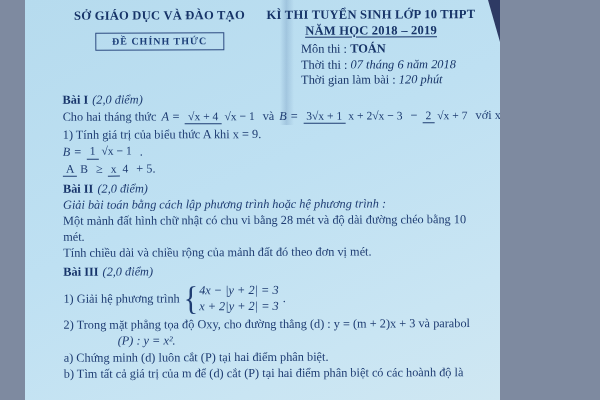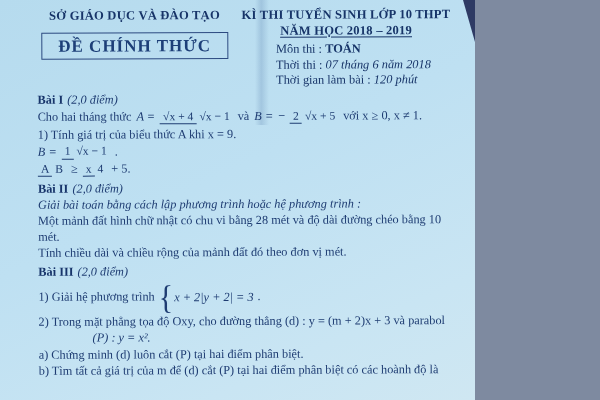--- a/index.html
+++ b/index.html
@@ -1,34 +1,34 @@
 <!DOCTYPE html>
 <html><head>
 <meta charset="utf-8">
 <style>
   html,body{margin:0;padding:0;background:#7e8aa0;}
   .page{
     position:relative;width:475px;height:400px;overflow:hidden;
     background:linear-gradient(155deg,#b6dbee 0%,#bee0f2 45%,#c9e5f3 80%,#cfe7f2 100%);
     color:#1e3c72;
     font-family:"Liberation Serif", serif;
-    font-size:12.3px;line-height:1.25;
+    font-size:12.3px;line-height:1.25;margin-left:25px;
   }
   .content{position:absolute;inset:0;padding:8px 14px 0 38px;transform:rotate(-0.25deg);}
   .corner-wedge{position:absolute;top:0;right:0;width:12px;height:42px;
     background:#2e3a64;clip-path:polygon(100% 0,0 0,100% 100%);}
   .crease{position:absolute;top:0;left:255px;width:14px;height:125px;
     background:linear-gradient(90deg,rgba(70,110,160,0) 0%,rgba(70,110,160,0.22) 45%,rgba(70,110,160,0) 100%);}
   .header{display:flex;color:#173468;}
   .h-left{width:46%;text-align:center;}
   .h-right{width:54%;text-align:center;}
   .h-bold{font-weight:bold;font-size:12.6px;letter-spacing:0.2px;}
   .underline{text-decoration:underline;text-underline-offset:2px;}
   .stamp-box{display:inline-block;border:1px solid #2c4a80;padding:2px 16px;
-    margin-top:8px;font-weight:bold;letter-spacing:1px;color:#1d3f78;font-size:17px;}
+    margin-top:8px;font-weight:bold;letter-spacing:1px;color:#1d3f78;font-size:10px;}
   .meta{text-align:left;margin-left:44px;margin-top:3px;font-size:12.4px;}
   .meta-line{margin:0;line-height:1.22;}
   .it{font-style:italic;}
   .bd{font-weight:bold;}
   .prob-title{margin-top:4px;margin-bottom:1px;}
   .pt-bold{font-weight:bold;color:#17346a;margin-right:4px;}
   .indent{margin-left:36px;}
   .qline{margin:1px 0;}
   .mathline{display:flex;align-items:center;flex-wrap:nowrap;margin:2px 0;}
   .mathline > *{margin-right:5px;white-space:nowrap;}
@@ -85,24 +85,28 @@
     </div>
     <div class="mathline indent">
       <span>Cho hai tháng thức</span>
       <span class="var">A =</span>
       <span class="frac">
         <span class="num">√x + 4</span>
         <span class="den">√x − 1</span>
       </span>
       <span>và</span>
       <span class="var">B =</span>
+      <span class="frac">
+        <span class="num">3√x + 1</span>
+        <span class="den">x + 2√x − 3</span>
+      </span>
       <span>−</span>
       <span class="frac">
         <span class="num">2</span>
-        <span class="den">√x + 5</span>
+        <span class="den">√x + 7</span>
       </span>
       <span>với x ≥ 0, x ≠ 1.</span>
     </div>
     <div class="qline indent">1) Tính giá trị của biểu thức A khi x = 9.</div>
     <div class="mathline indent">
       <span class="var">B =</span>
       <span class="frac">
         <span class="num">1</span>
         <span class="den">√x − 1</span>
       </span>
@@ -128,20 +132,21 @@
     <div class="qline indent">Một mảnh đất hình chữ nhật có chu vi bằng 28 mét và độ dài đường chéo bằng 10 mét.</div>
     <div class="qline hang">Tính chiều dài và chiều rộng của mảnh đất đó theo đơn vị mét.</div>
 
     <div class="prob-title">
       <span class="pt-bold">Bài III</span><span class="it">(2,0 điểm)</span>
     </div>
     <div class="sysline indent">
       <span>1)  Giải hệ phương trình</span>
       <span class="brace">{</span>
       <span class="sys">
+        <span style="display:block">4x − |y + 2| = 3</span>
         <span style="display:block">x + 2|y + 2| = 3</span>
       </span>
       <span>.</span>
     </div>
     <div class="qline indent">2)  Trong mặt phẳng tọa độ Oxy, cho đường thẳng (d) :  y = (m + 2)x + 3  và parabol</div>
     <div class="qline indent var" style="margin-left:54px;">(P) :  y = x².</div>
     <div class="qline indent">a) Chứng minh (d) luôn cắt (P) tại hai điểm phân biệt.</div>
     <div class="qline indent">b) Tìm tất cả giá trị của m để (d) cắt (P) tại hai điểm phân biệt có các hoành độ là</div>
 
   </div>

